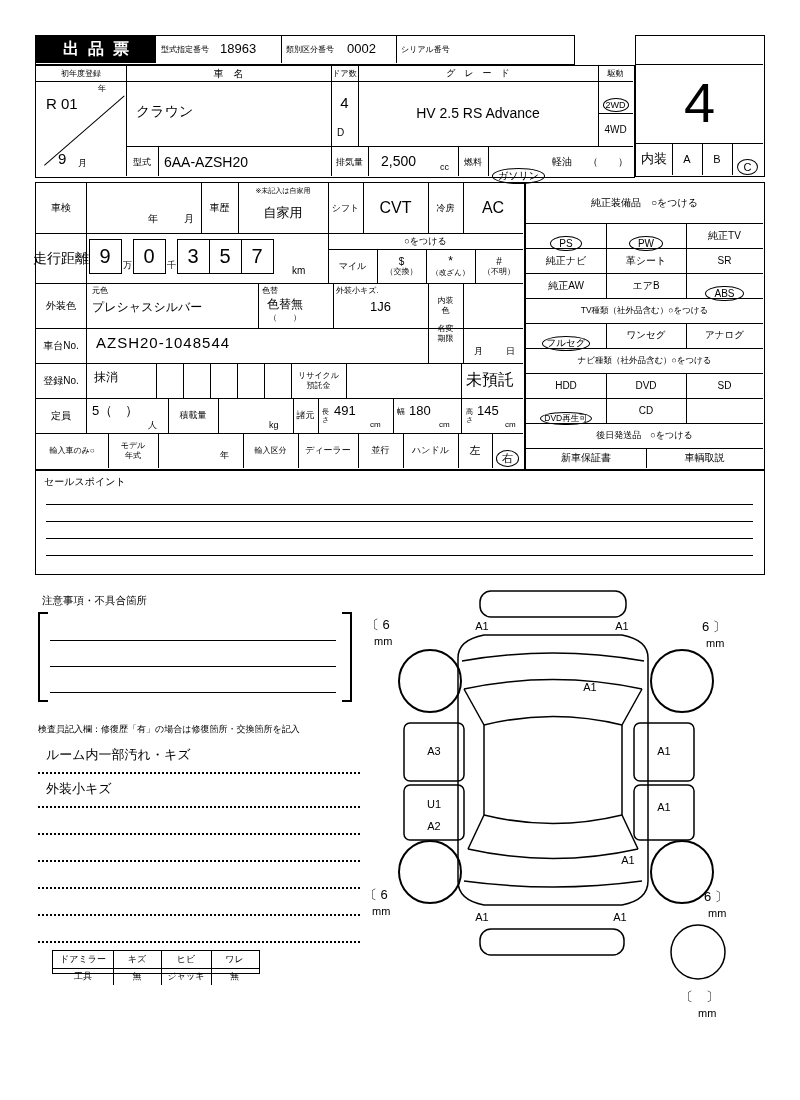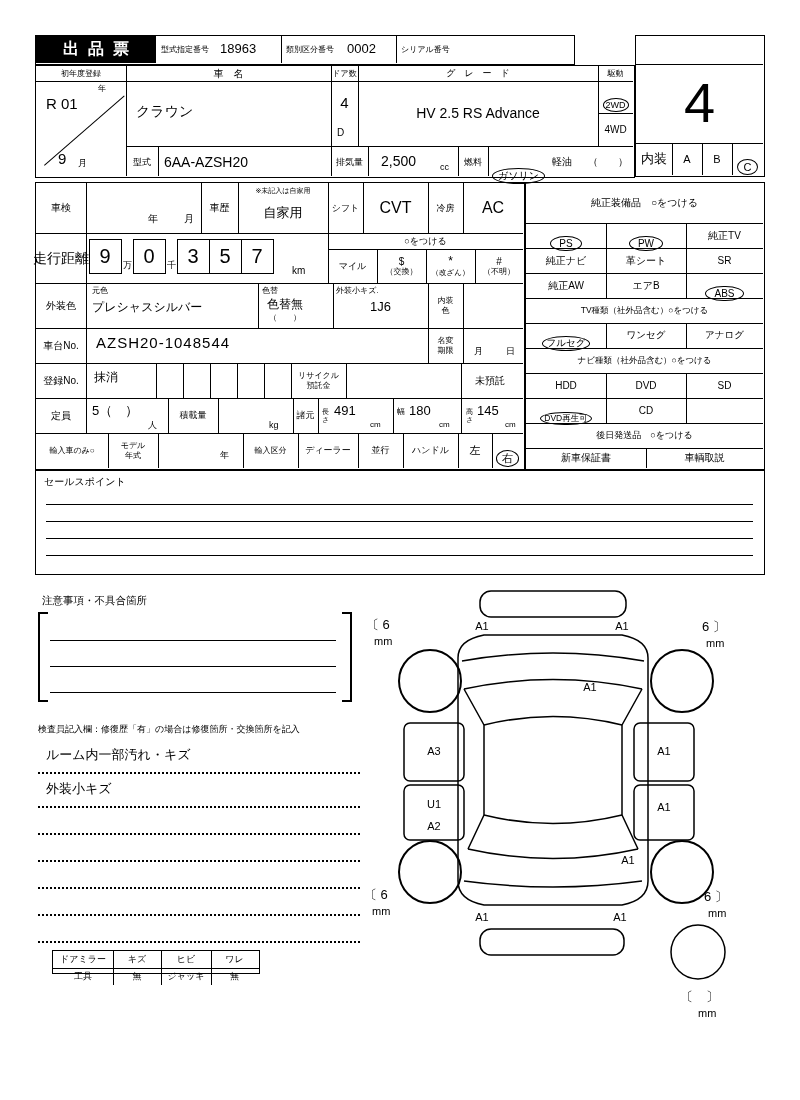--- a/index.html
+++ b/index.html
@@ -181,40 +181,40 @@
     <div class="t" style="left:300px;top:103px;font-size:8px">外装小キズ.</div>
     <div class="t c" style="left:297px;top:108px;width:95px;height:32px;font-size:13px">1J6</div>
     <div class="t c" style="left:392px;top:100px;width:35px;height:45px">
         <span class="stack" style="width:20px;font-size:8px">内装色</span>
       </div>
 
     <div class="vl" style="left:392px;top:145px;height:35px"></div>
     <div class="vl" style="left:427px;top:145px;height:35px"></div>
     <div class="t c" style="left:0;top:145px;width:50px;height:35px;font-size:10px">車台No.</div>
     <div class="t" style="left:60px;top:151px;font-size:15px;letter-spacing:1px">AZSH20-1048544</div>
-    <div class="t c" style="left:392px;top:145px;width:35px;height:35px">
+    <div class="t c" style="left:392px;top:133px;width:35px;height:35px">
         <span class="stack" style="width:20px;font-size:8px">名変期限</span>
       </div>
     <div class="t" style="left:438px;top:163px;font-size:9px">月</div>
     <div class="t" style="left:470px;top:163px;font-size:9px">日</div>
 
     <div class="vl" style="left:120px;top:180px;height:35px"></div>
     <div class="vl" style="left:147px;top:180px;height:35px"></div>
     <div class="vl" style="left:174px;top:180px;height:35px"></div>
     <div class="vl" style="left:201px;top:180px;height:35px"></div>
     <div class="vl" style="left:228px;top:180px;height:35px"></div>
     <div class="vl" style="left:255px;top:180px;height:35px"></div>
     <div class="vl" style="left:310px;top:180px;height:35px"></div>
     <div class="vl" style="left:425px;top:180px;height:35px"></div>
     <div class="t c" style="left:0;top:180px;width:50px;height:35px;font-size:10px">登録No.</div>
     <div class="t" style="left:58px;top:188px;font-size:12px">抹消</div>
     <div class="t c" style="left:255px;top:180px;width:55px;height:35px">
         <span class="stack" style="width:48px;font-size:8px">リサイクル預託金</span>
       </div>
-    <div class="t c" style="left:425px;top:180px;width:58px;height:35px;font-size:10px">未預託</div>
+    <div class="t c" style="left:425px;top:180px;width:58px;height:35px;font-size:16px">未預託</div>
 
     <div class="vl" style="left:132px;top:215px;height:35px"></div>
     <div class="vl" style="left:182px;top:215px;height:35px"></div>
     <div class="vl" style="left:257px;top:215px;height:35px"></div>
     <div class="vl" style="left:282px;top:215px;height:35px"></div>
     <div class="vl" style="left:357px;top:215px;height:35px"></div>
     <div class="vl" style="left:425px;top:215px;height:35px"></div>
     <div class="t c" style="left:0;top:215px;width:50px;height:35px;font-size:10px">定員</div>
     <div class="t" style="left:56px;top:221px;font-size:13px">5（　）</div>
     <div class="t" style="left:112px;top:237px;font-size:9px">人</div>

